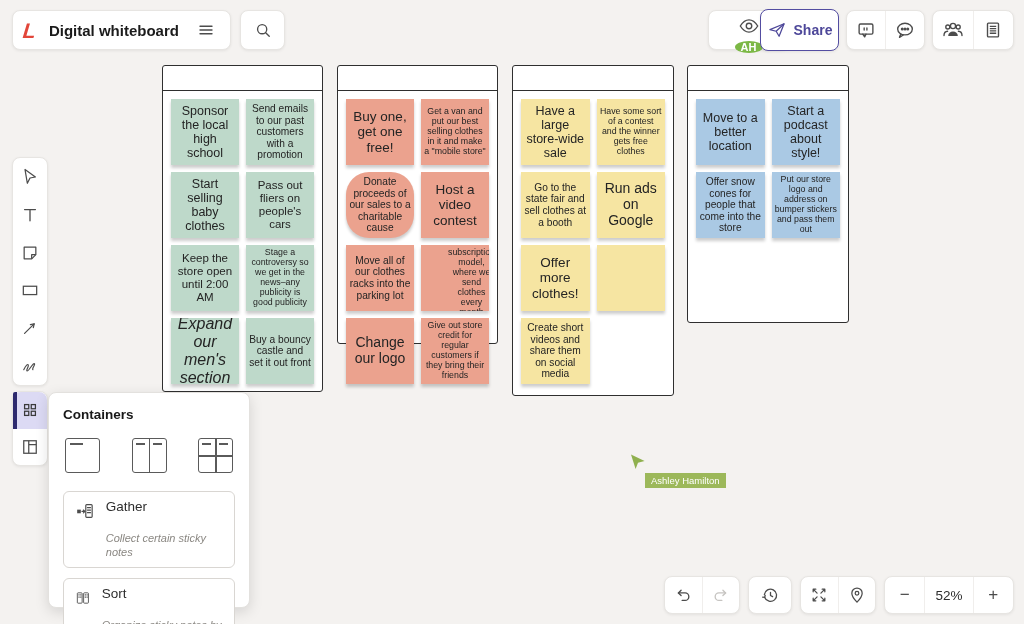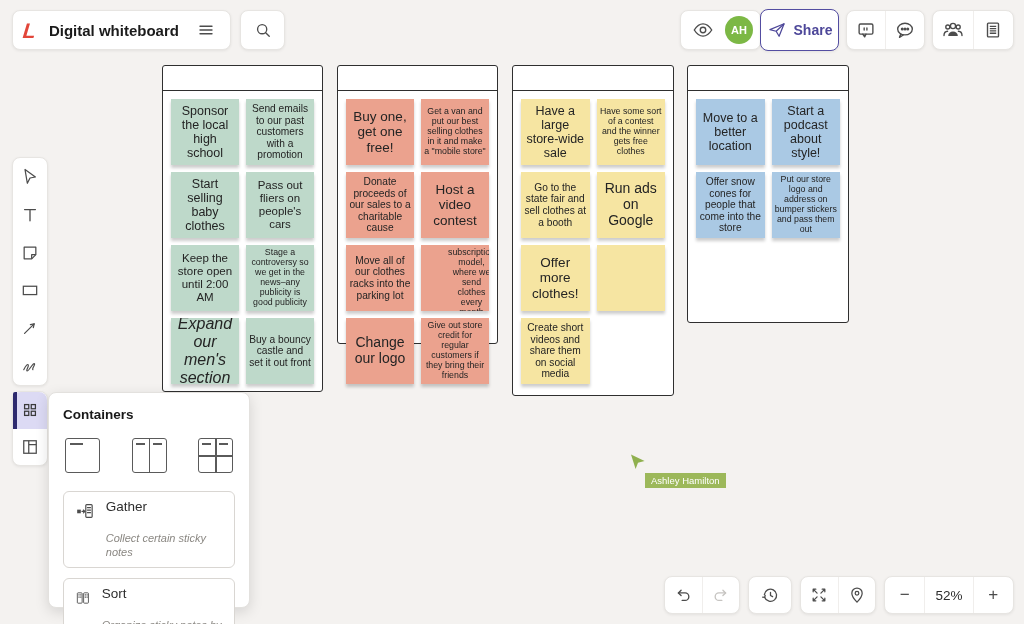--- a/index.html
+++ b/index.html
@@ -28,21 +28,21 @@
     cursor:pointer;
   }
   .vdiv { width:1px; height:100%; background:#f0eeec; }
   svg { display:block; }
 
   
   #title-card { left:12px; top:10px; width:219px; height:40px; padding:0 10px; gap:8px; }
   #logo { font-weight:800; font-style:italic; font-size:21px; color:#e2463a; transform:skew(-6deg); line-height:1; }
   #board-title { font-weight:bold; font-size:15px; color:#1b1b1b; flex:1; text-align:center; }
   #search-card { left:240px; top:10px; width:45px; height:40px; justify-content:center; }
-  #presence-card { left:680px; top:10px; width:81px; height:40px; justify-content:space-evenly; }
+  #presence-card { left:708px; top:10px; width:81px; height:40px; justify-content:space-evenly;flex-direction:column; }
   #avatar { width:28px; height:28px; border-radius:50%; background:#7cb845; color:#fff; font-weight:bold; font-size:11px; display:flex; align-items:center; justify-content:center; }
   #share-card { left:760px; top:9px; width:79px; height:42px; border:1.5px solid #534da1; justify-content:center; gap:7px; cursor:pointer; }
   #share-label { color:#4d4799; font-weight:bold; font-size:14px; }
   #comments-card { left:846px; top:10px; width:79px; height:40px; }
   #collab-card { left:932px; top:10px; width:82px; height:40px; }
 
   
   #tools-card { left:12px; top:157px; width:36px; height:229px; flex-direction:column; justify-content:space-evenly; }
   #tools-card .icon-btn { width:100%; flex:1; }
   #packs-card { left:12px; top:391px; width:36px; height:75px; flex-direction:column; }
@@ -290,21 +290,21 @@
         <div class="note" style="background: rgb(190, 217, 202); font-size: 8.8px;">Stage a controversy so we get in the news–any publicity is good publicity</div>
         <div class="note" style="background: rgb(190, 217, 202); font-size: 16px; font-style: italic;">Expand our men's section</div>
         <div class="note" style="background: rgb(190, 217, 202); font-size: 10.2px;">Buy a bouncy castle and set it out front</div>
       </div>
     </div>
     <div class="board" style="left: 337px; top: 65px; width: 161px; height: 279px;">
       <div class="board-head"></div>
       <div class="board-body">
         <div class="note" style="background: rgb(235, 162, 142); font-size: 13.5px;">Buy one, get one free!</div>
         <div class="note" style="background: rgb(235, 162, 142); font-size: 8.8px;">Get a van and put our best selling clothes in it and make a "mobile store"</div>
-        <div class="note" style="background: rgb(235, 162, 142); font-size: 10.2px;">Donate proceeds of our sales to a charitable cause</div>
+        <div class="note" style="background: rgb(235, 162, 142); font-size: 10.2px; border-radius: 23px;">Donate proceeds of our sales to a charitable cause</div>
         <div class="note" style="background: rgb(235, 162, 142); font-size: 13.5px;">Host a video contest</div>
         <div class="note" style="background: rgb(235, 162, 142); font-size: 10.2px;">Move all of our clothes racks into the parking lot</div>
         <div class="note" style="background: rgb(235, 162, 142); font-size: 8.8px; padding-left: 36px;">Do a subscription model, where we send clothes every month</div>
         <div class="note" style="background: rgb(235, 162, 142); font-size: 14px;">Change our logo</div>
         <div class="note" style="background: rgb(235, 162, 142); font-size: 8.8px;">Give out store credit for regular customers if they bring their friends</div>
       </div>
     </div>
     <div class="board" style="left: 512px; top: 65px; width: 162px; height: 331px;">
       <div class="board-head"></div>
       <div class="board-body">

